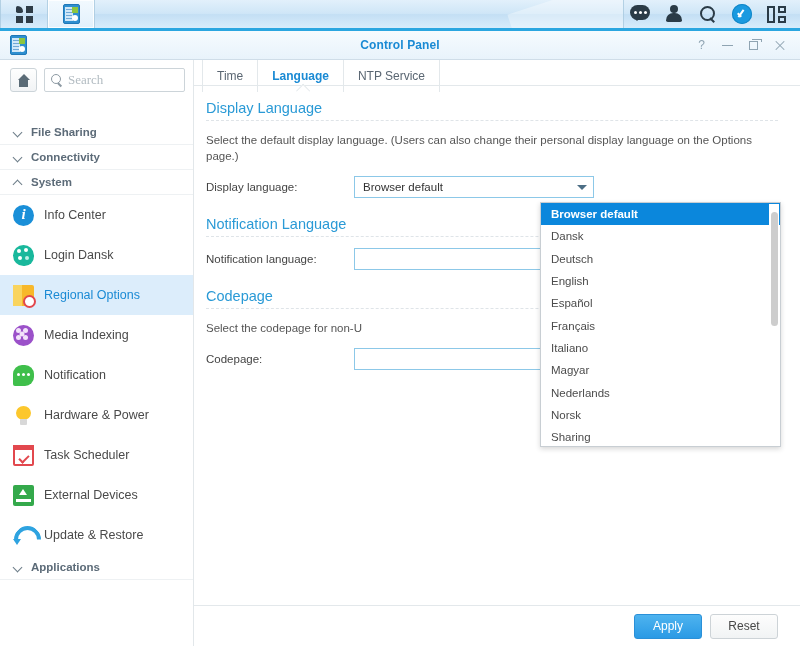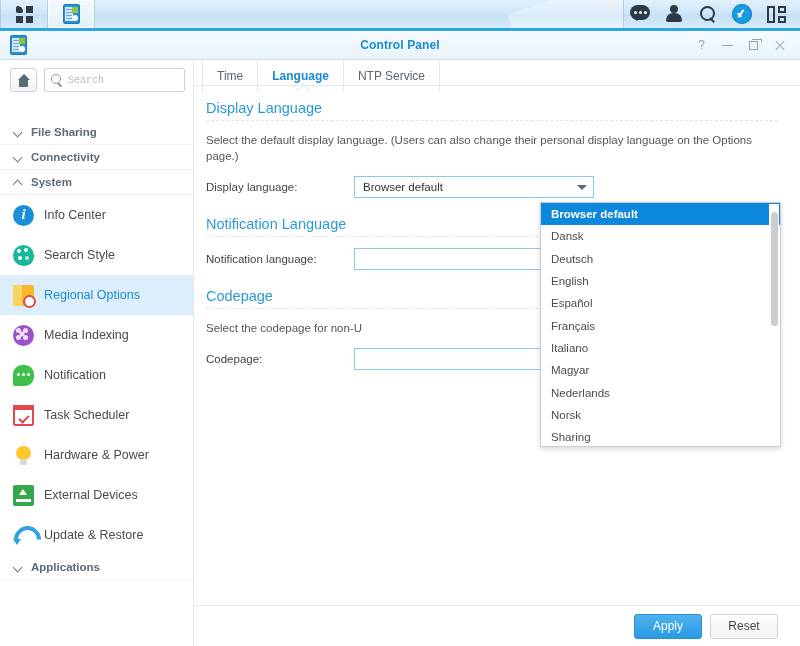--- a/index.html
+++ b/index.html
@@ -118,22 +118,22 @@
   .ico-home::before{content:"";position:absolute;left:1px;top:0;width:0;height:0;
      border-left:6px solid transparent;border-right:6px solid transparent;border-bottom:6px solid #5a6b76;}
   .ico-home::after{content:"";position:absolute;left:2.5px;bottom:0;width:9px;height:7px;background:#5a6b76;}
   .search-wrap {
     flex: 1; height: 24px; border: 1px solid #ccd4d9; border-radius: 2px; background: #fff;
     display: flex; align-items: center; padding: 0 6px; gap: 5px;
   }
   .ico-search { width: 12px; height: 12px; position: relative; flex: none; }
   .ico-search::before{content:"";position:absolute;left:0;top:0;width:8px;height:8px;border:1.5px solid #8d9aa3;border-radius:50%;}
   .ico-search::after{content:"";position:absolute;left:7px;top:8px;width:5px;height:1.5px;background:#8d9aa3;transform:rotate(45deg);transform-origin:left center;}
-  .search-input { border:none; outline:none; font-size:10px; color:#333; width:100%;
-    font-family: Liberation Mono, monospace; background: transparent; }
+  .search-input { border:none; outline:none; font-size:13px; color:#333; width:100%;
+    font-family: Liberation Serif, serif; background: transparent; }
   .search-input::placeholder { color: #b3bcc2; }
 
   .side-scroll { flex: 1; overflow: hidden; padding-top: 1px; margin-top: 20px; }
   .sec-head {
     display: flex; align-items: center; gap: 8px; height: 25px; padding: 0 0 0 14px;
     border-bottom: 1px solid #eef1f3; font-size: 11.5px; font-weight: bold; color: #5c6b78;
   }
   .chev { width: 9px; height: 9px; position: relative; flex: none; }
   .chev::before{content:"";position:absolute;left:0;top:1px;width:6px;height:6px;
     border-right:1.6px solid #6d7d89;border-bottom:1.6px solid #6d7d89;transform:rotate(45deg);}
@@ -350,41 +350,41 @@
           <span class="chev up"></span>
           <span>System</span>
         </div>
 
         <div class="side-item">
           <span class="sico info"></span>
           <span class="lbl">Info Center</span>
         </div>
         <div class="side-item">
           <span class="sico palette"></span>
-          <span class="lbl">Search Style</span>
+          <span class="lbl">Login Dansk</span>
         </div>
         <div class="side-item sel">
           <span class="sico regional"></span>
           <span class="lbl">Regional Options</span>
         </div>
         <div class="side-item">
           <span class="sico media"></span>
           <span class="lbl">Media Indexing</span>
         </div>
         <div class="side-item">
           <span class="sico notification"></span>
           <span class="lbl">Notification</span>
         </div>
         <div class="side-item">
+          <span class="sico bulb"></span>
+          <span class="lbl">Hardware &amp; Power</span>
+        </div>
+        <div class="side-item">
           <span class="sico task"></span>
           <span class="lbl">Task Scheduler</span>
-        </div>
-        <div class="side-item">
-          <span class="sico bulb"></span>
-          <span class="lbl">Hardware &amp; Power</span>
         </div>
         <div class="side-item">
           <span class="sico external"></span>
           <span class="lbl">External Devices</span>
         </div>
         <div class="side-item">
           <span class="sico update"></span>
           <span class="lbl">Update &amp; Restore</span>
         </div>
 

